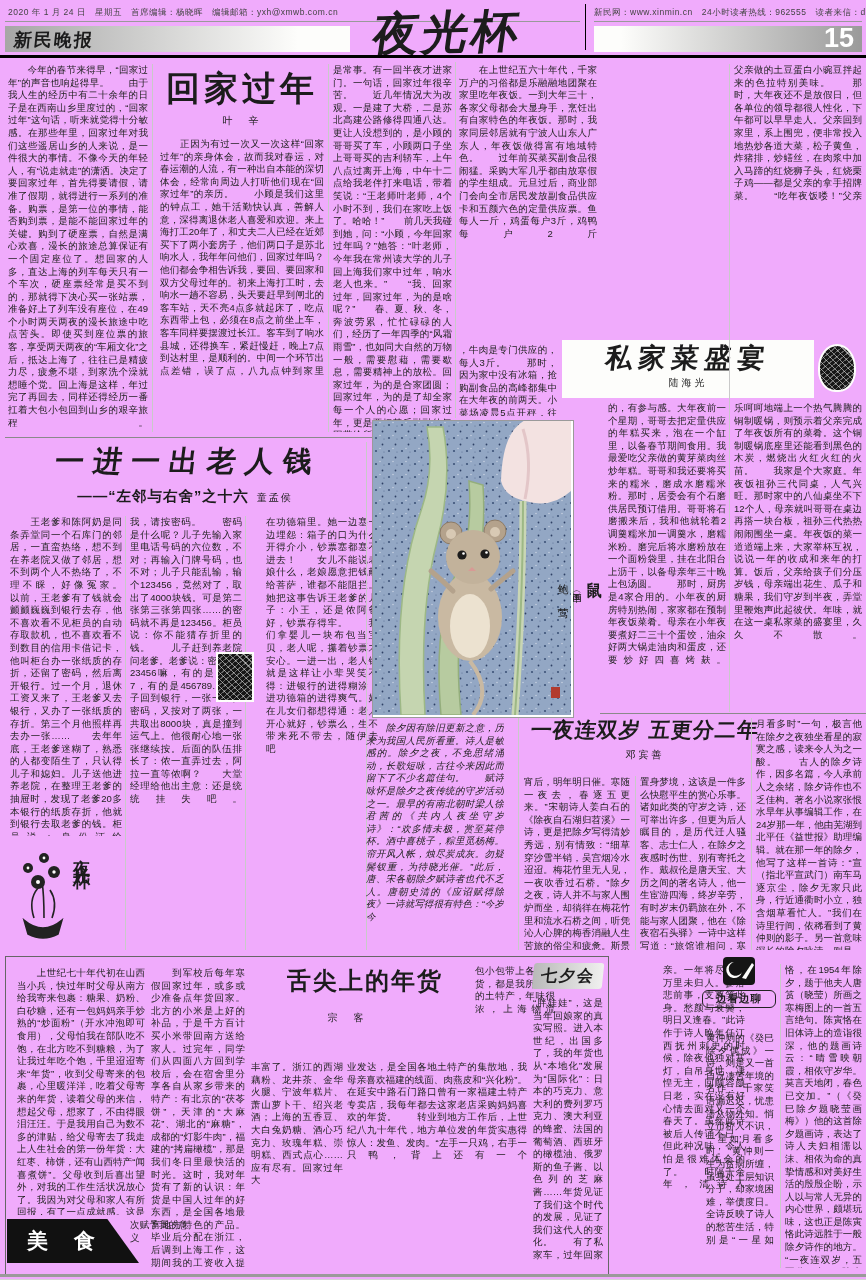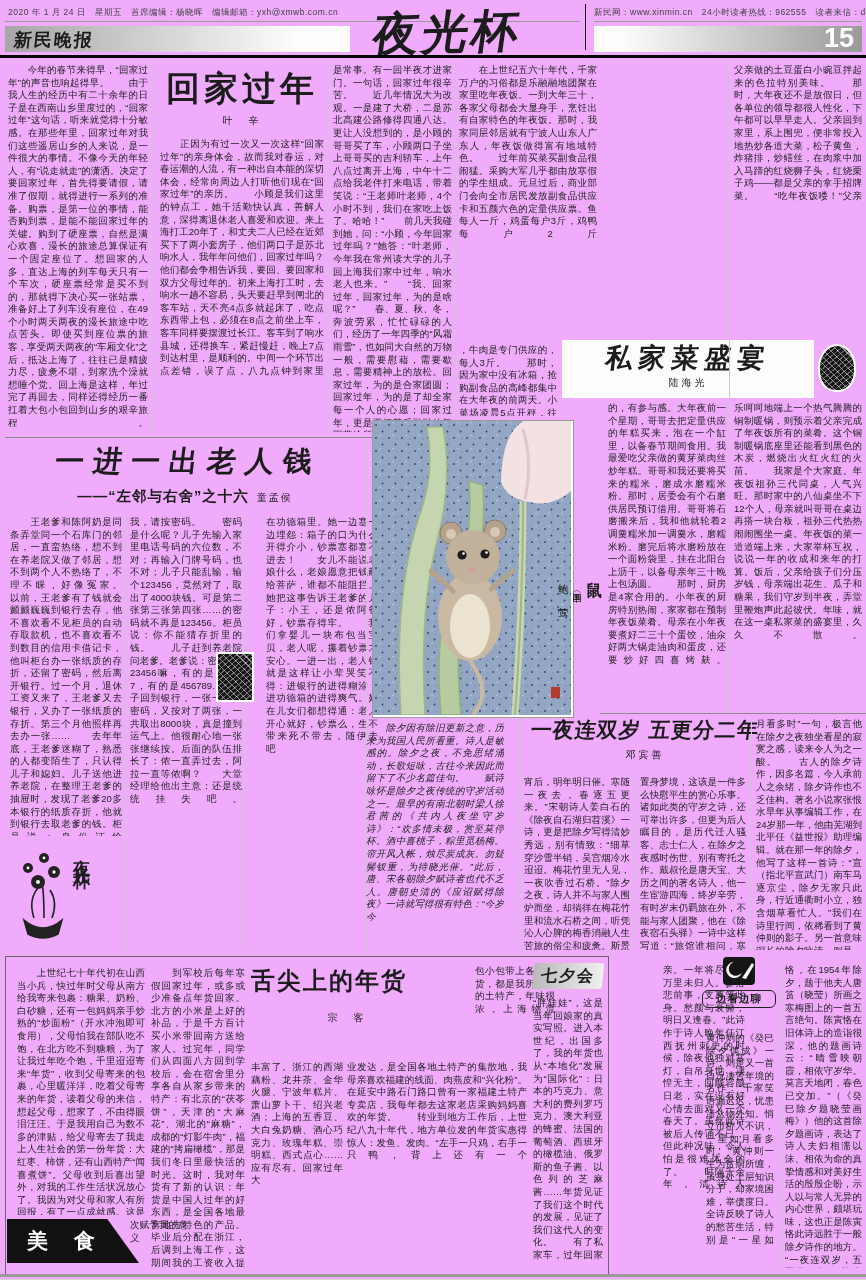--- a/index.html
+++ b/index.html
@@ -15,21 +15,21 @@
               transform:skewX(-6deg);letter-spacing:2px;}
   .masthead{font-size:46px;font-weight:900;font-family:"DejaVu Serif",serif;
             transform:skewX(-10deg) rotate(-2deg);letter-spacing:3px;}
   .pageno{font-size:27px;font-weight:bold;color:#fff;position:absolute;right:8px;top:-3px;
           font-family:"Liberation Sans",sans-serif;}
   .rule{background:#000;}
   .col{font-size:9.5px;line-height:12.6px;text-align:justify;word-break:break-all;
        overflow:hidden;color:#222;}
   .col::after{content:"";display:inline-block;width:100%;}
   .h-round{font-weight:900;letter-spacing:4px;font-size:34px;font-family:"Liberation Sans",sans-serif;text-align:center;}
-  .h-heavy{font-weight:900;letter-spacing:2px;font-size:24px;font-family:"Liberation Sans",sans-serif;text-align:left;}
+  .h-heavy{font-weight:900;letter-spacing:2px;font-size:24px;font-family:"Liberation Sans",sans-serif;text-align:right;}
   .callig{font-weight:900;font-family:"DejaVu Serif",serif;transform:skewX(-7deg);text-align:center;}
   .byline{font-size:10px;text-align:center;letter-spacing:3px;color:#222;}
   .vline{background:#c9c9c9;width:1px;}
   .hline2{background:#8a8a8a;height:1px;}
   .subt{font-size:14.5px;font-weight:bold;text-align:center;letter-spacing:1px;}
   .subt .au{font-size:10px;font-weight:normal;letter-spacing:2px;margin-left:8px;}
   .v-caption{writing-mode:vertical-rl;text-orientation:upright;display:flex;flex-direction:column;align-items:center;}
   .seal{background:#161616;border:2px solid #fdfdfb;
         background-image:repeating-linear-gradient(45deg,rgba(255,255,255,.5) 0 1px,transparent 1px 5px),
         repeating-linear-gradient(-40deg,rgba(255,255,255,.35) 0 1px,transparent 1px 4px);}

